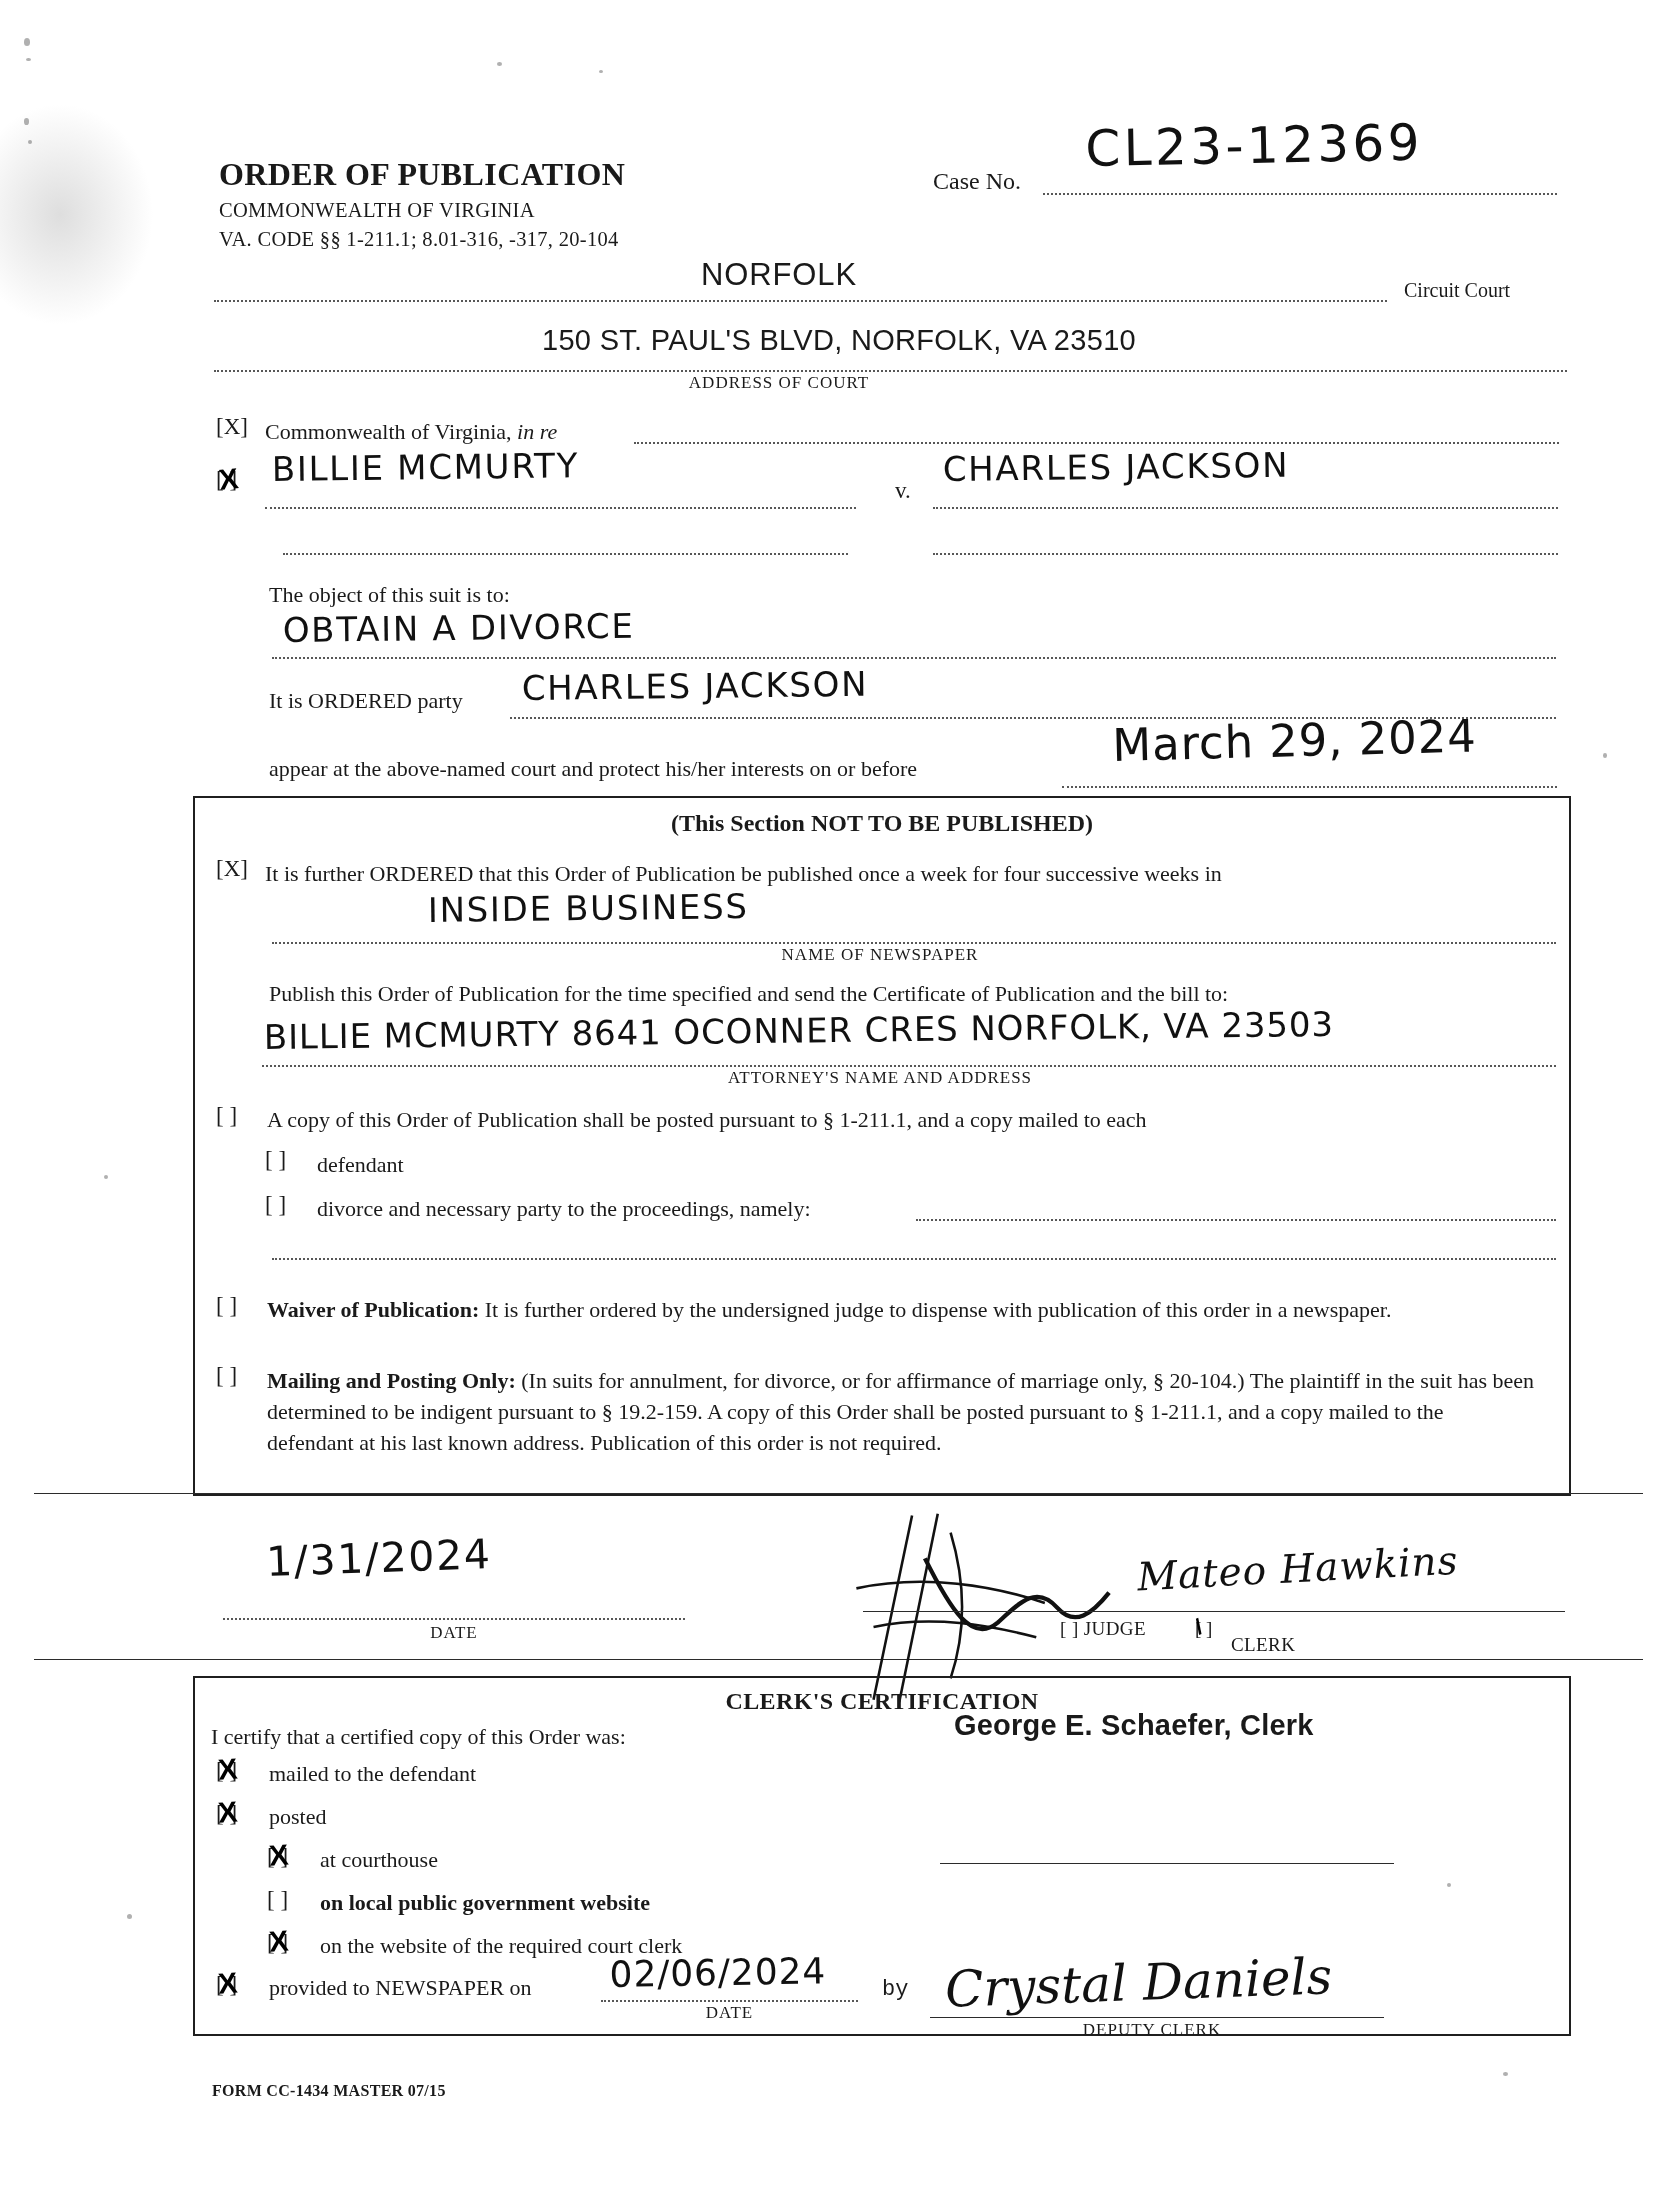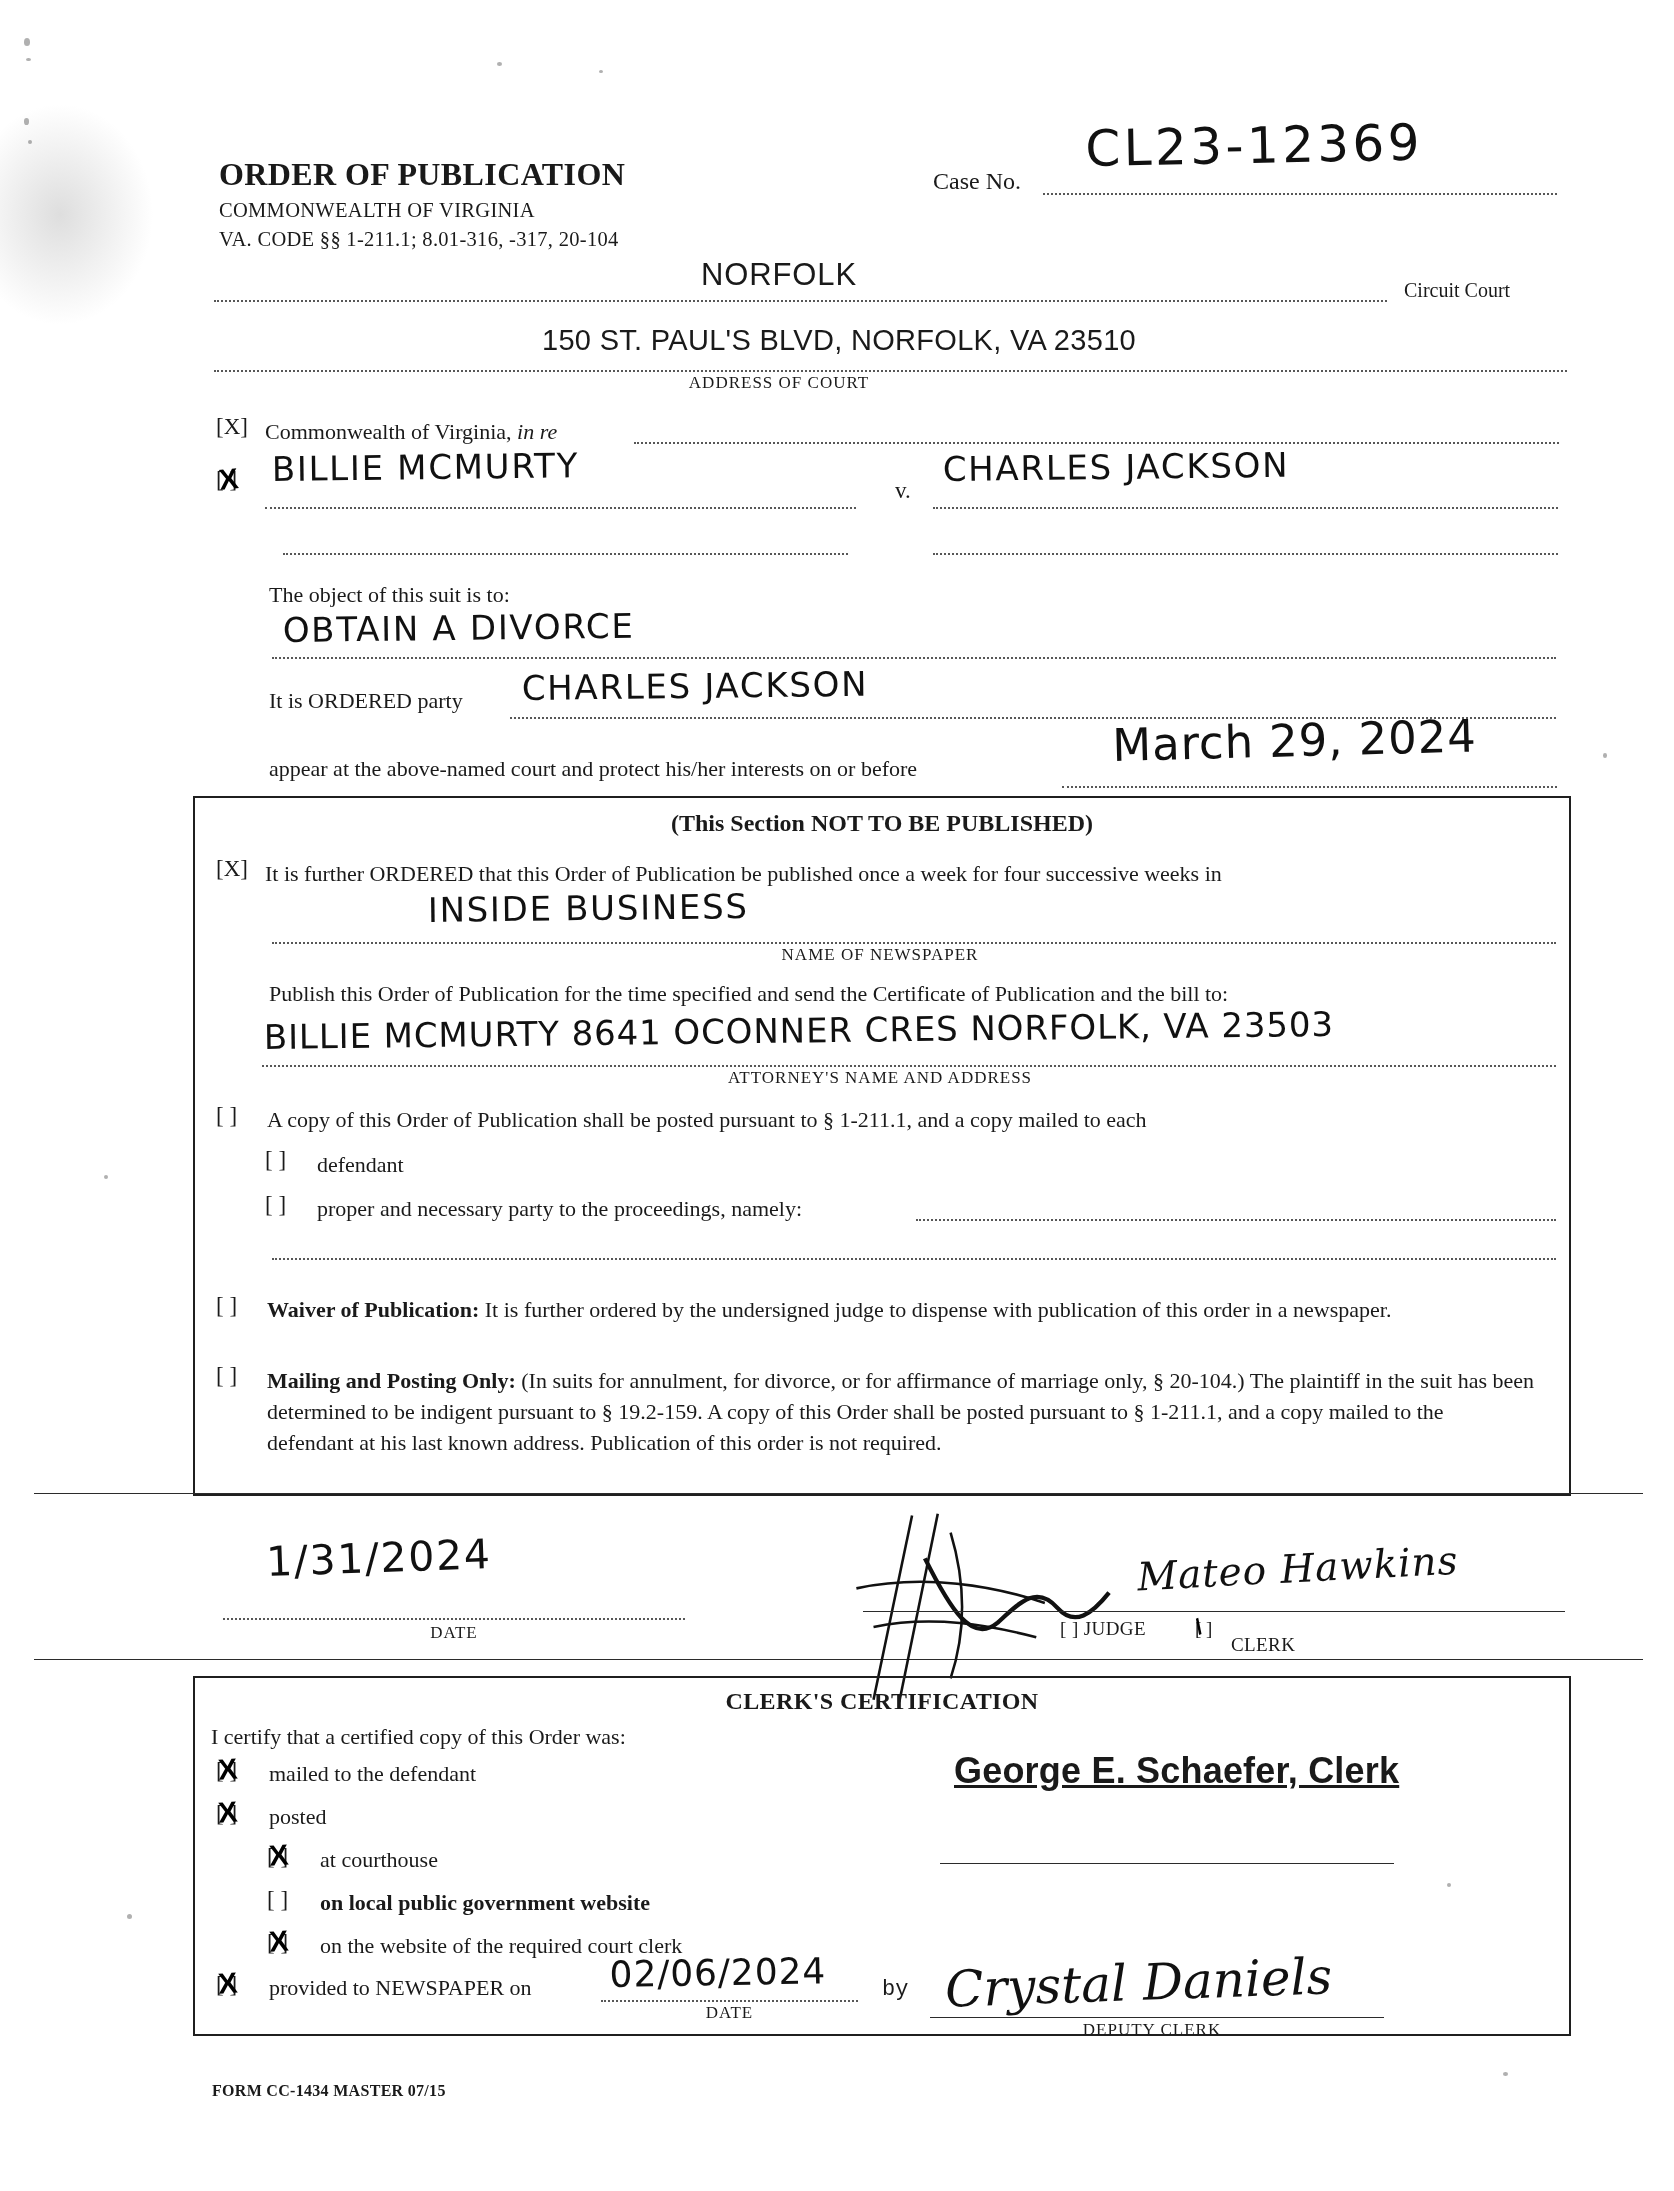--- a/index.html
+++ b/index.html
@@ -169,21 +169,21 @@
   <div class="dotline" style="left:262px;top:1065px;width:1294px;"></div>
   <div class="abs serif ctr lbl-sm" style="left:700px;top:1068px;width:360px;">ATTORNEY'S NAME AND ADDRESS</div>
 
   <div class="abs serif cbox" style="left:216px;top:1103px;">[ ]</div>
   <div class="abs serif body-txt" style="left:267px;top:1104px;width:1267px;">A copy of this Order of Publication shall be posted pursuant to § 1-211.1, and a copy mailed to each</div>
 
   <div class="abs serif cbox" style="left:265px;top:1147px;">[ ]</div>
   <div class="abs serif body-txt" style="left:317px;top:1149px;">defendant</div>
 
   <div class="abs serif cbox" style="left:265px;top:1192px;">[ ]</div>
-  <div class="abs serif body-txt" style="left:317px;top:1193px;">proper and necessary party to the proceedings, namely:</div>
+  <div class="abs serif body-txt" style="left:317px;top:1193px;">divorce and necessary party to the proceedings, namely:</div>
   <div class="dotline" style="left:916px;top:1219px;width:640px;"></div>
   <div class="dotline" style="left:272px;top:1258px;width:1284px;"></div>
 
   <div class="abs serif cbox" style="left:216px;top:1293px;">[ ]</div>
   <div class="abs serif body-txt" style="left:267px;top:1294px;width:1267px;">
     <b>Waiver of Publication:</b>
     <span>It is further ordered by the undersigned judge to dispense with publication of this order in a newspaper.</span>
   </div>
 
   <div class="abs serif cbox" style="left:216px;top:1363px;">[ ]</div>
@@ -254,21 +254,21 @@
   <div class="abs" style="left:216px;top:1972px;">
     <span class="serif cbox">[&nbsp;]</span>
     <span class="xmark" style="left:1.7px;top:-5.1px;font-size:29px;transform:rotate(-4deg);">X</span>
     <span class="abs serif body-txt nowrap" style="left:53px;top:0;">provided to NEWSPAPER on</span>
   </div>
   <div class="abs hand" style="left:610px;top:1954px;font-size:36px;letter-spacing:0.9px;transform:rotate(-1deg);">02/06/2024</div>
   <div class="dotline" style="left:601px;top:2000px;width:257px;"></div>
   <div class="abs serif ctr lbl-sm" style="left:601px;top:2003px;width:257px;">DATE</div>
   <div class="abs serif body-txt" style="left:882px;top:1974px;font-family:Liberation Mono, monospace;">by</div>
 
-  <div class="abs sans" style="left:954px;top:1750px;font-size:36px;font-weight:bold;letter-spacing:0.2px;text-decoration:underline;">George E. Schaefer, Clerk</div>
+  <div class="abs sans" style="left:954px;top:1709px;font-size:29px;font-weight:bold;letter-spacing:0.2px;">George E. Schaefer, Clerk</div>
   <div class="solidline" style="left:940px;top:1863px;width:454px;"></div>
 
   <div class="abs script" style="left:945px;top:1954px;font-size:50px;letter-spacing:0;transform:rotate(-2deg);">Crystal Daniels</div>
   <div class="solidline" style="left:930px;top:2017px;width:454px;"></div>
   <div class="abs serif ctr lbl-sm" style="left:981px;top:2020px;width:342px;">DEPUTY CLERK</div>
 
   <div class="abs serif" style="left:212px;top:2082px;font-size:16px;letter-spacing:0.3px;font-weight:bold;">FORM CC-1434 MASTER 07/15</div>
 
 </div>
 

